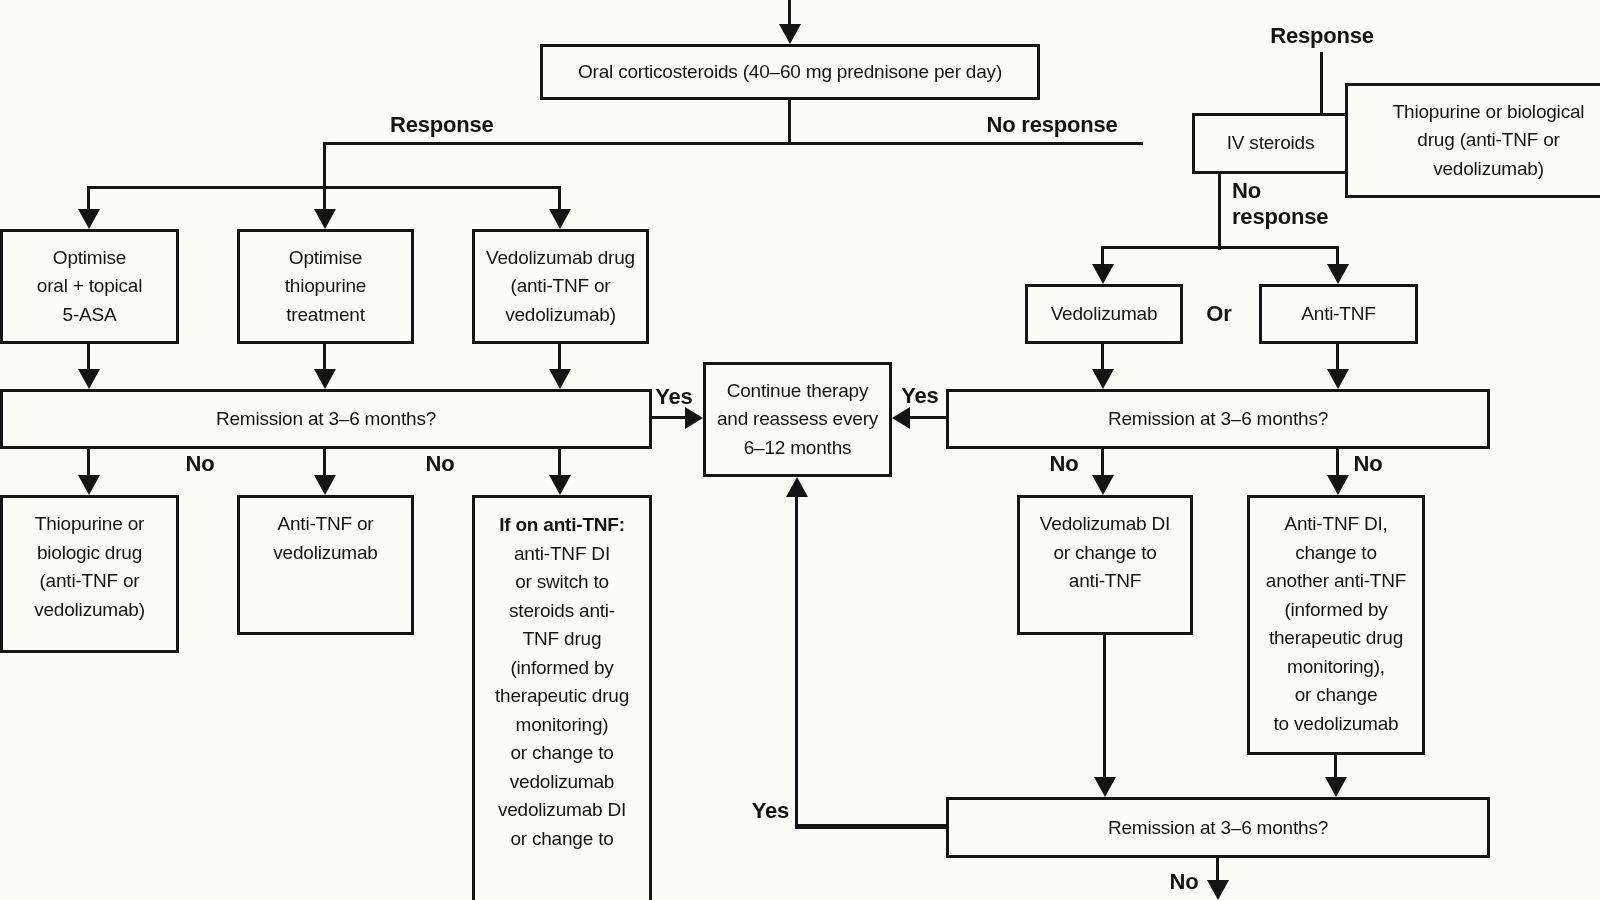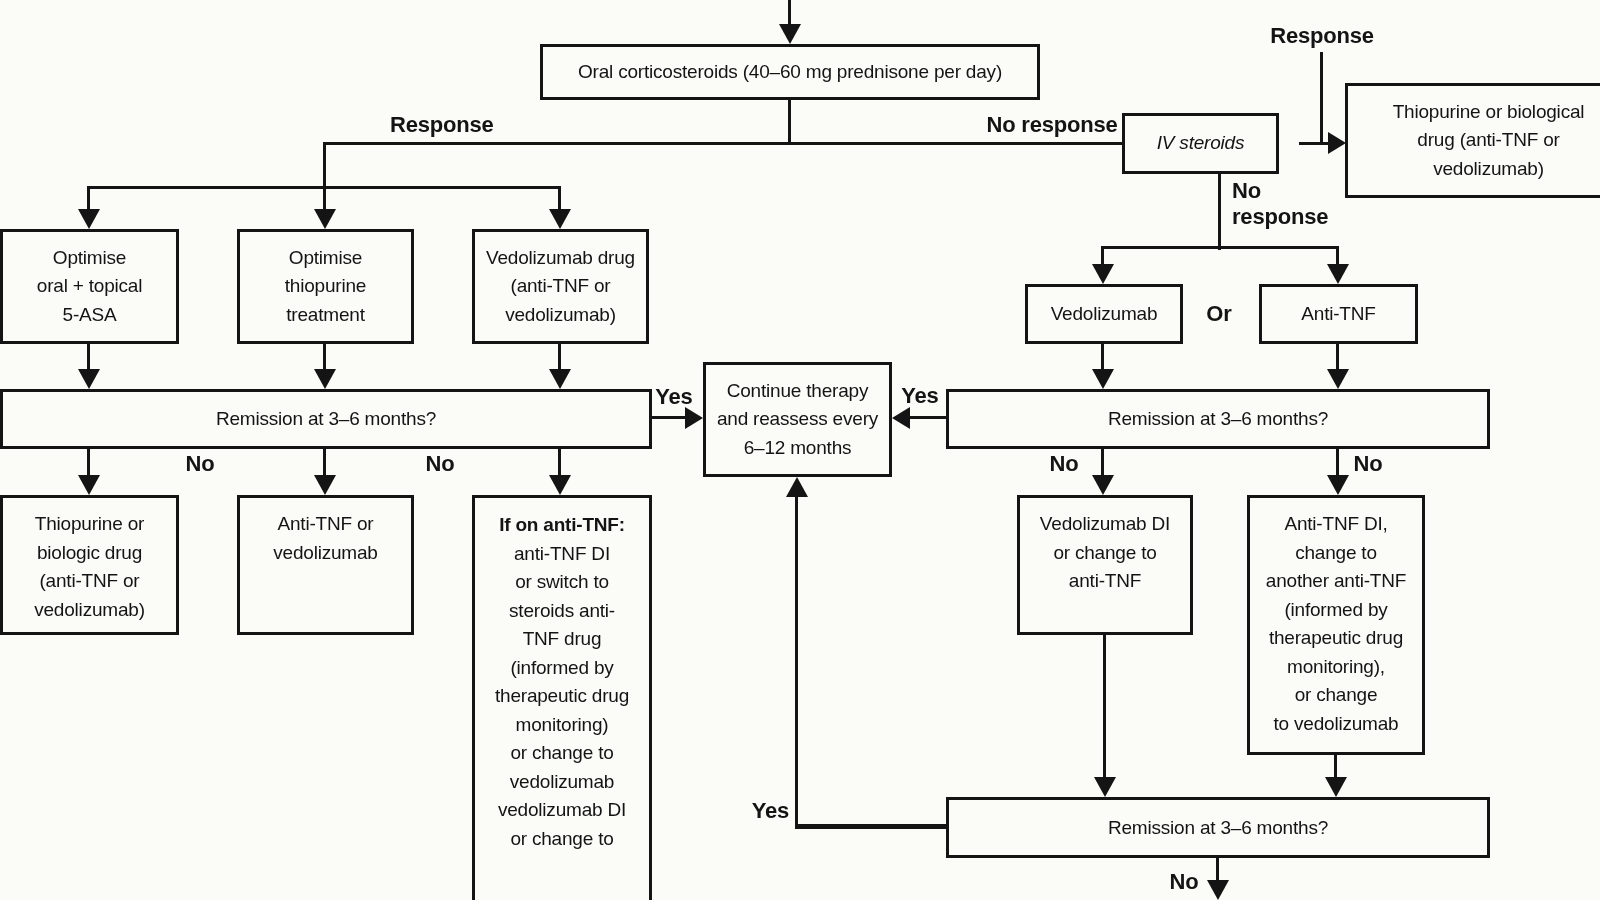--- a/index.html
+++ b/index.html
@@ -118,21 +118,21 @@
   <div class="ln" style="left:795px;top:495px;width:3px;height:332px;"></div>
   <div class="ah ah-up" style="left:786px;top:477px;"></div>
 
   <div class="ln" style="left:1216px;top:858px;width:3px;height:26px;"></div>
   <div class="ah ah-down" style="left:1207px;top:880px;"></div>
 
   <div class="box" style="left:540px;top:44px;width:500px;height:56px;">
     <span>Oral corticosteroids (40–60 mg prednisone per day)</span>
   </div>
 
-  <div class="box" style="left:1122px;top:113px;width:157px;height:61px;font-style:italic;">
+  <div class="box" style="left:1192px;top:113px;width:157px;height:61px;">
     <span>IV steroids</span>
   </div>
 
   <div class="box" style="left:1345px;top:83px;width:287px;height:115px;">
     <span>Thiopurine or biological
 drug (anti-TNF or
 vedolizumab)</span>
   </div>
 
   <div class="box" style="left:0;top:229px;width:179px;height:115px;">
@@ -165,21 +165,21 @@
     <span>Remission at 3–6 months?</span>
   </div>
 
   <div class="box" style="left:1025px;top:284px;width:158px;height:60px;">
     <span>Vedolizumab</span>
   </div>
   <div class="box" style="left:1259px;top:284px;width:159px;height:60px;">
     <span>Anti-TNF</span>
   </div>
 
-  <div class="box top-align" style="left:0;top:495px;width:179px;height:140px;">
+  <div class="box top-align" style="left:0;top:495px;width:179px;height:158px;">
     <span>Thiopurine or
 biologic drug
 (anti-TNF or
 vedolizumab)</span>
   </div>
   <div class="box top-align" style="left:237px;top:495px;width:177px;height:140px;">
     <span>Anti-TNF or
 vedolizumab</span>
   </div>
 

